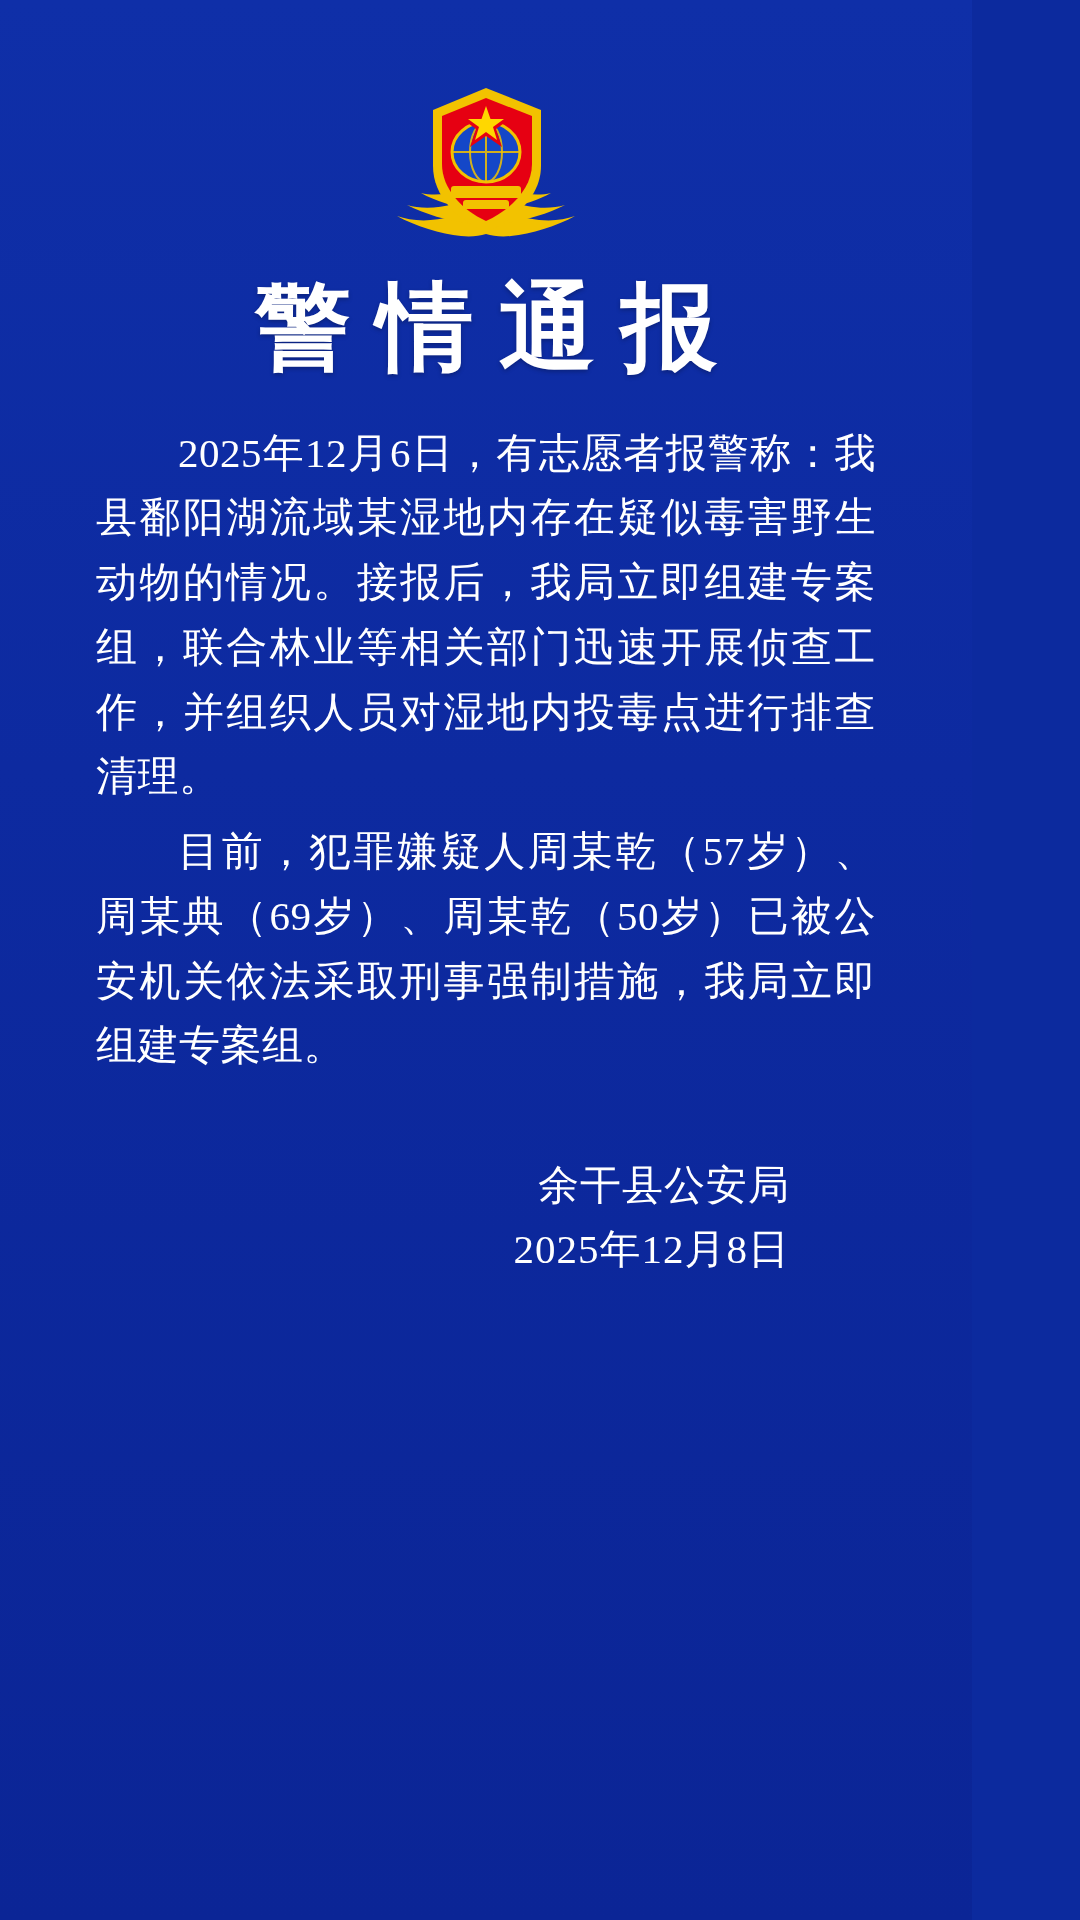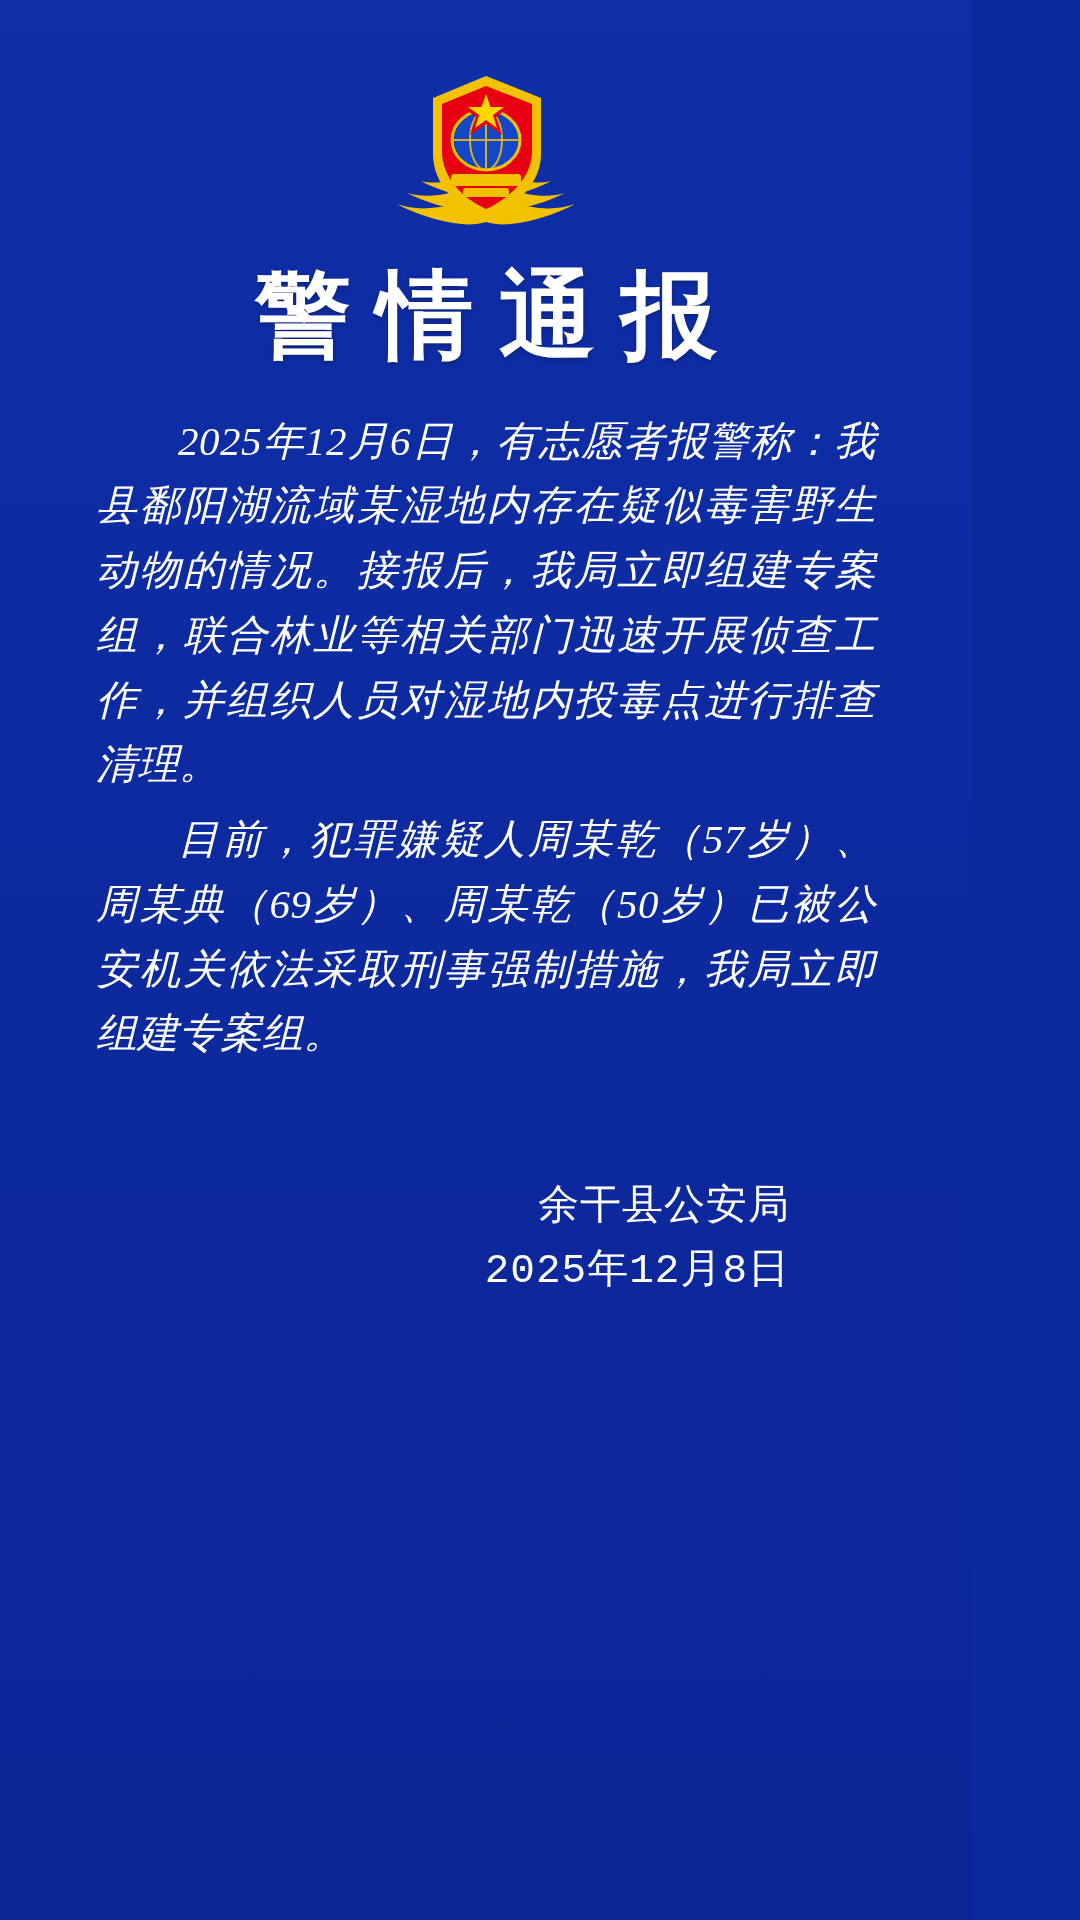--- a/index.html
+++ b/index.html
@@ -13,21 +13,21 @@
     overflow: hidden;
     font-family: "Liberation Serif", "DejaVu Serif", serif;
     color: #ffffff;
   }
   .poster {
     position: relative;
     width: 972px;
     height: 1920px;
     background: linear-gradient(180deg, #0f2fa8 0%, #0d2aa0 40%, #0b2596 100%);
     box-sizing: border-box;
-    padding: 0 96px;
+    padding: 12px 96px;
   }
   
   .emblem-wrap {
     padding-top: 62px;
     display: flex;
     justify-content: center;
   }
   .emblem {
     width: 190px;
     height: 175px;
@@ -41,37 +41,35 @@
     font-weight: bold;
     letter-spacing: 26px;
     text-indent: 26px;
     line-height: 1.1;
     font-family: "Liberation Serif", "DejaVu Serif", serif;
     text-shadow: 0 2px 4px rgba(0,0,0,0.25);
   }
   
   .body-text {
     margin-top: 40px;
-    font-style: italic;
   }
   .para {
     font-size: 41px;
     line-height: 1.58;
     text-align: justify;
     text-justify: inter-ideograph;
     text-indent: 2em;
     margin: 0 0 10px 0;
     letter-spacing: 0.5px;
   }
   
   .signature {
-    margin-top: 110px;
+    margin-top: 76px;
     text-align: right;
     padding-right: 86px;
-    font-family: Liberation Mono, monospace;
   }
   .signature div {
     font-size: 41px;
     line-height: 1.55;
     letter-spacing: 1px;
   }
 </style>
 </head>
 <body>
 

